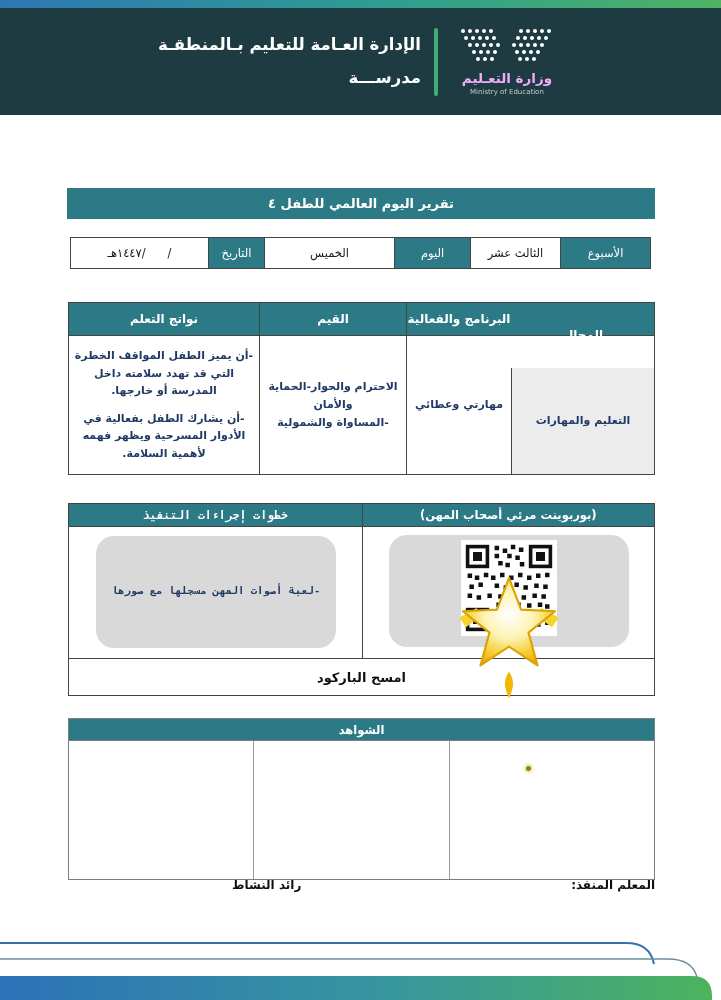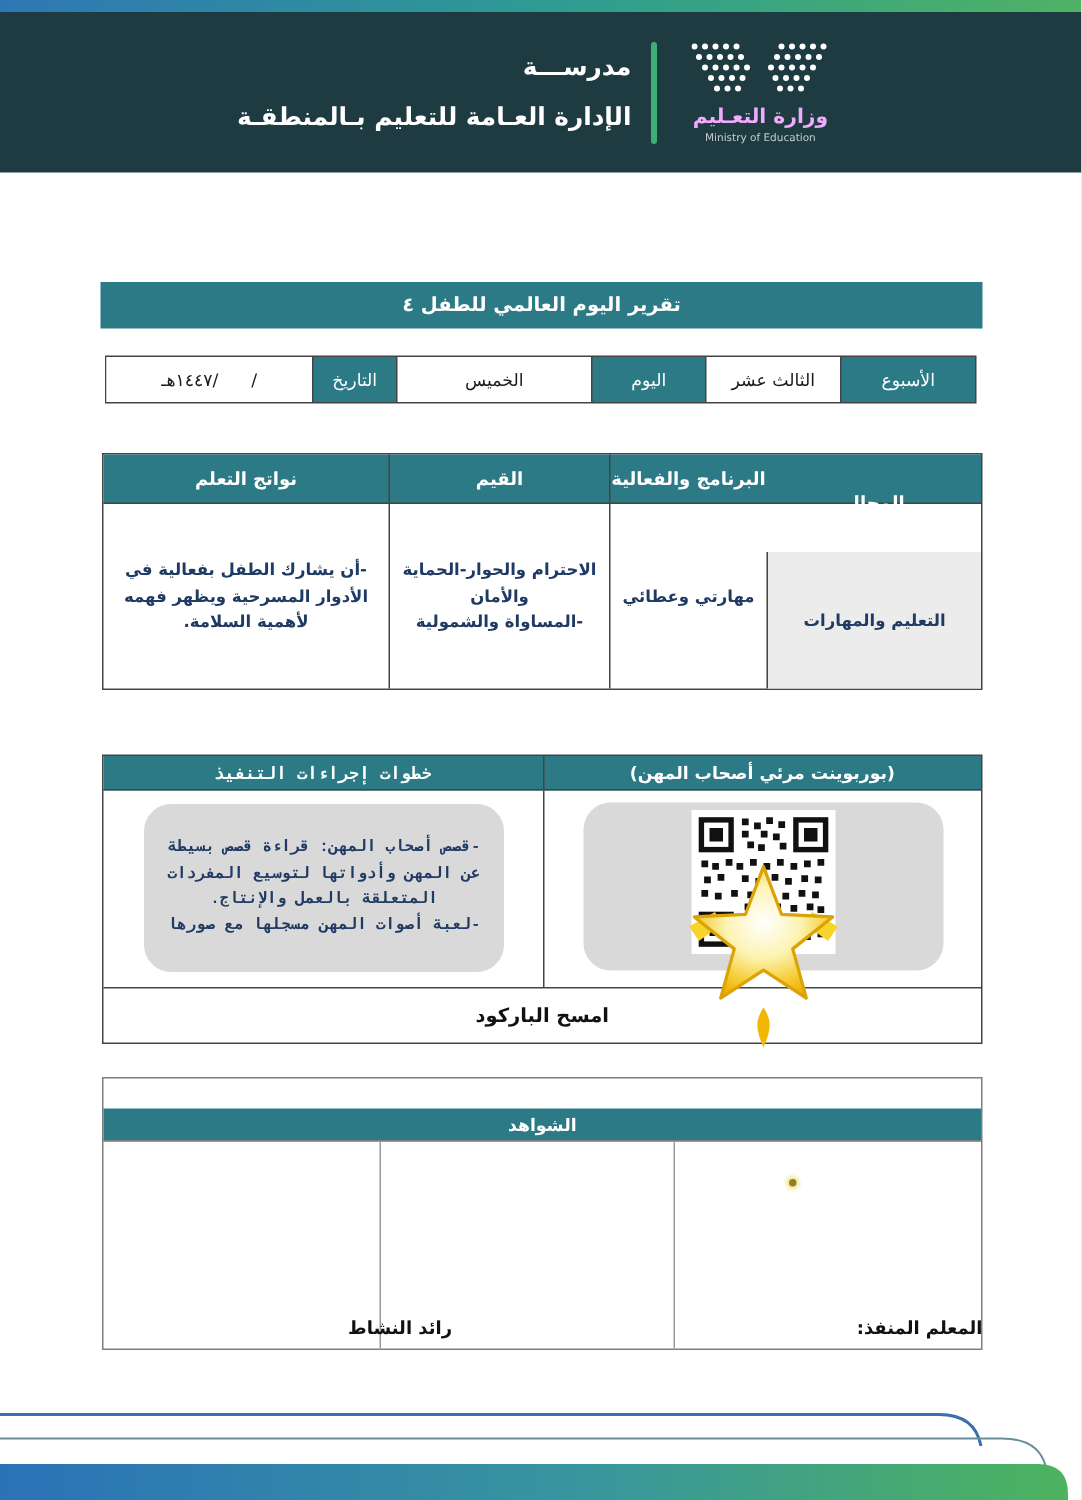--- a/index.html
+++ b/index.html
@@ -68,21 +68,21 @@
   .steps-box { position:absolute; top:9px; left:27px; width:240px; height:112px;
     display:flex; flex-direction:column; align-items:center; justify-content:center;
     direction:rtl; color:#1f3a63; font-weight:700; font-size:10.5px; line-height:1.65;
     text-align:center; padding:6px 14px; }
   .impl-foot { height:37px; border-top:1px solid #444; display:flex; align-items:center;
     justify-content:center; font-weight:700; font-size:13px; color:#111; direction:rtl; }
 
   
   .evidence-table { position:absolute; top:718px; left:68px; width:587px; border:1px solid #7e7e7e; background:#fff; }
   .ev-head { height:22px; background:#2b7a85; color:#fff; font-weight:700; font-size:11.5px;
-    display:flex; align-items:center; justify-content:center; direction:rtl; border-bottom:1px solid #7e7e7e;margin-top:20px; }
+    display:flex; align-items:center; justify-content:center; direction:rtl; border-bottom:1px solid #7e7e7e; }
   .ev-body { display:flex; direction:rtl; height:138px; }
   .ev-cell { border-left:1px solid #9a9a9a; position:relative; }
   .ev-cell:last-child { border-left:none; }
   .ev-c1 { width:206px; } .ev-c2 { width:196px; } .ev-c3 { width:185px; }
   .gold-dot { position:absolute; top:25px; left:76px; width:5px; height:5px; border-radius:50%;
     background:#90801f; box-shadow:0 0 3px 2px #efe79a; }
 
   
   .sig-teacher { position:absolute; top:878px; right:66px; font-weight:700; font-size:12px; color:#111; direction:rtl; }
   .sig-leader { position:absolute; top:878px; left:232px; font-weight:700; font-size:12px; color:#111; direction:rtl; }
@@ -93,22 +93,22 @@
 </head>
 <body>
 
 <div class="page">
 
   <div class="top-strip"></div>
 
   <div class="band">
     <div class="band-inner">
       <div class="dept-block">
+        <div>الإدارة العـامة للتعليم بـالمنطقـة</div>
         <div>مدرســـة</div>
-        <div>الإدارة العـامة للتعليم بـالمنطقـة</div>
       </div>
       <div class="band-divider"></div>
       <div class="logo-block">
         <svg width="92" height="38" viewBox="0 0 92 36">
           <g fill="#ffffff">
             <circle cx="2" cy="3" r="2"></circle>
               <circle cx="9" cy="3" r="2"></circle>
               <circle cx="16" cy="3" r="2"></circle>
               <circle cx="23" cy="3" r="2"></circle>
               <circle cx="30" cy="3" r="2"></circle>
@@ -180,20 +180,21 @@
       <div class="hcell w-outcomes">نواتج التعلم</div>
     </div>
     <div class="mt-body">
       <div class="bcell w-domain cell-domain">التعليم والمهارات</div>
       <div class="bcell w-program">مهارتي وعطائي</div>
       <div class="bcell w-values">
         <div>الاحترام والحوار-الحماية والأمان</div>
         <div>-المساواة والشمولية</div>
       </div>
       <div class="bcell w-outcomes">
+        <div class="outcome-p">-أن يميز الطفل المواقف الخطرة التي قد تهدد سلامته داخل المدرسة أو خارجها.</div>
         <div class="outcome-p">-أن يشارك الطفل بفعالية في الأدوار المسرحية ويظهر فهمه لأهمية السلامة.</div>
       </div>
     </div>
   </div>
 
   <div class="impl-table">
     <div class="impl-head">
       <div class="hcell w-media">(بوربوينت مرئي أصحاب المهن)</div>
       <div class="hcell w-steps">خطوات إجراءات التنفيذ</div>
     </div>
@@ -242,21 +243,20 @@
               <polygon points="4,47 20,38 24,46 10,56" fill="#f6d42a"></polygon>
               <polygon points="96,47 80,38 76,46 90,56" fill="#f6d42a"></polygon>
               <polygon points="50,10 61.2,39.6 92.8,41.1 68.1,60.9 76.5,91.4 50,74 23.5,91.4 31.9,60.9 7.2,41.1 38.8,39.6" fill="url(#sg)" stroke="#daa308" stroke-width="2" stroke-linejoin="round"></polygon>
               <path d="M50,97 C54,104 56,108 50,122 C44,108 46,104 50,97 Z" fill="#f2b705"></path>
             </svg>
           </div>
         </div>
       </div>
       <div class="bcell w-steps">
         <div class="gray-box steps-box">
-          <div>-قصص أصحاب المهن: قراءة قصص بسيطة عن المهن وأدواتها لتوسيع المفردات المتعلقة بالعمل والإنتاج.</div>
           <div>-لعبة أصوات المهن مسجلها مع صورها</div>
         </div>
       </div>
     </div>
     <div class="impl-foot">
       <span>امسح الباركود</span>
     </div>
   </div>
 
   <div class="evidence-table">

